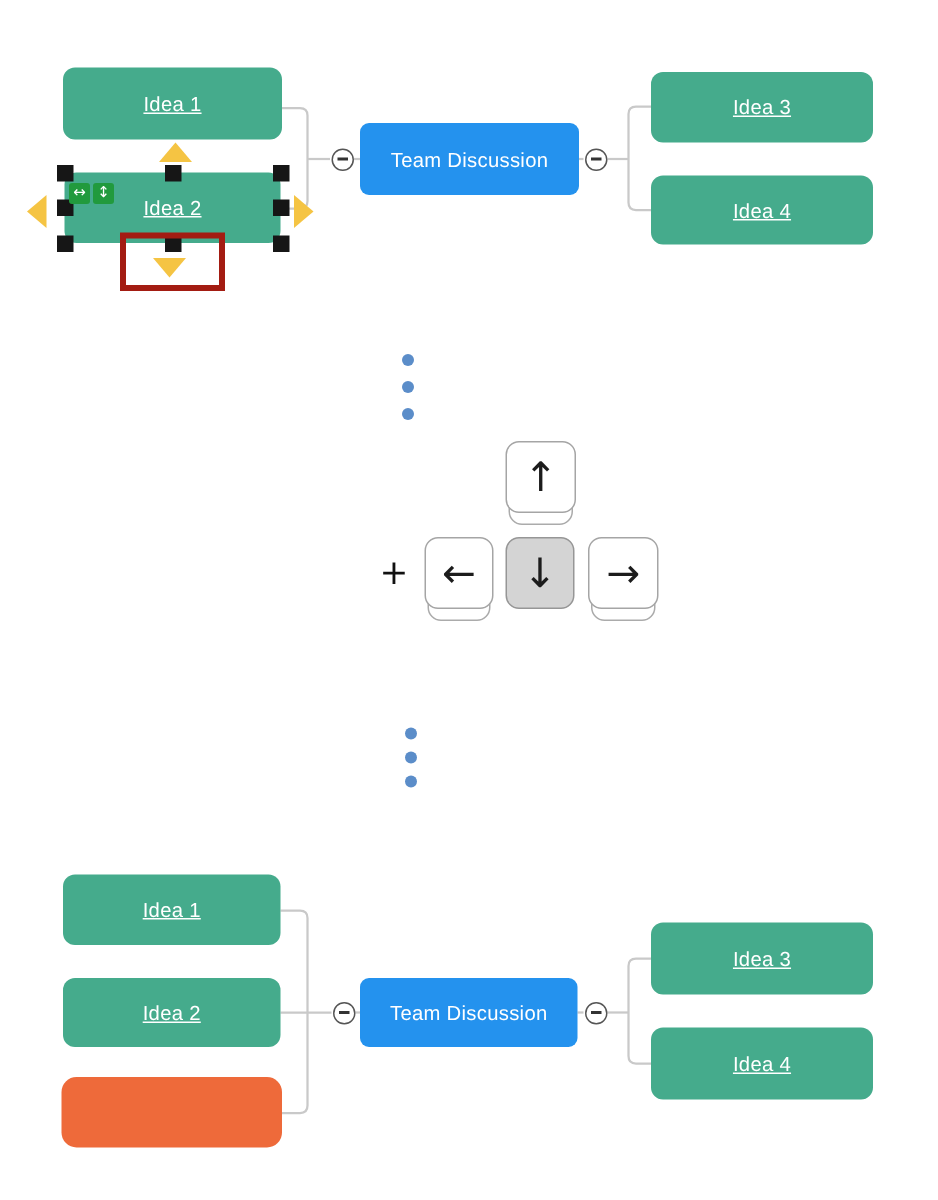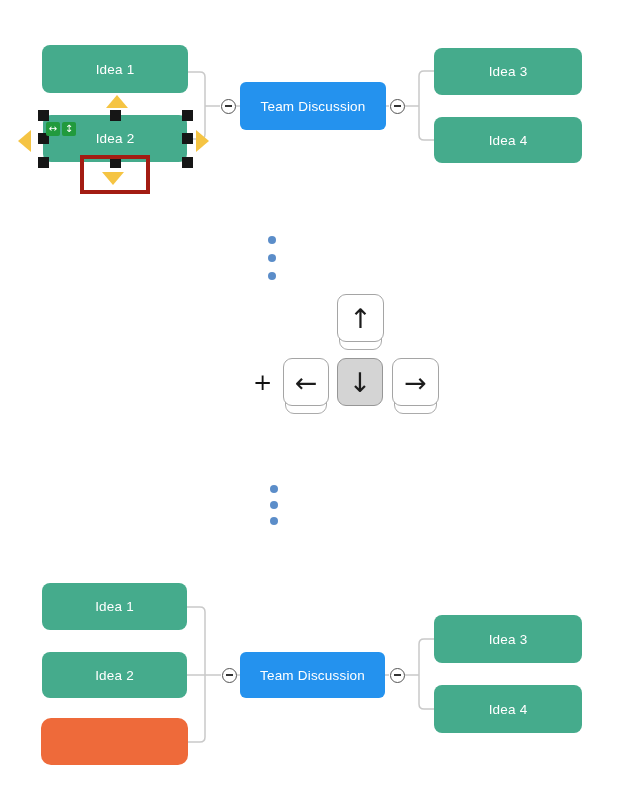--- a/index.html
+++ b/index.html
@@ -5,21 +5,21 @@
   html,body{margin:0;padding:0;background:#ffffff;}
   #canvas{
     position:relative;width:625px;height:800px;background:#fff;overflow:hidden;
     font-family:"Liberation Sans","DejaVu Sans",sans-serif;
   }
   .node{
     position:absolute;display:flex;align-items:center;justify-content:center;
     color:#fff;font-size:13.5px;letter-spacing:.2px;border-radius:8px;
     box-sizing:border-box;
   }
-  .green{background:var(--node_green,#45ab8c);}
+  .green{background:var(--node_green,#45ab8c);text-decoration:underline;}
   .blue{background:var(--node_blue,#2492ee);border-radius:6px;}
   .orange{background:var(--node_orange,#ee6a3a);border-radius:10px;}
   svg.wires{position:absolute;left:0;top:0;pointer-events:none;}
   .minus{
     position:absolute;width:15px;height:15px;border-radius:50%;
     border:1.5px solid #555;background:#fff;box-sizing:border-box;
     display:flex;align-items:center;justify-content:center;
   }
   .minus::before{content:"";width:7px;height:1.6px;background:#333;display:block;}
   .handle{position:absolute;width:11px;height:11px;background:#161616;}

